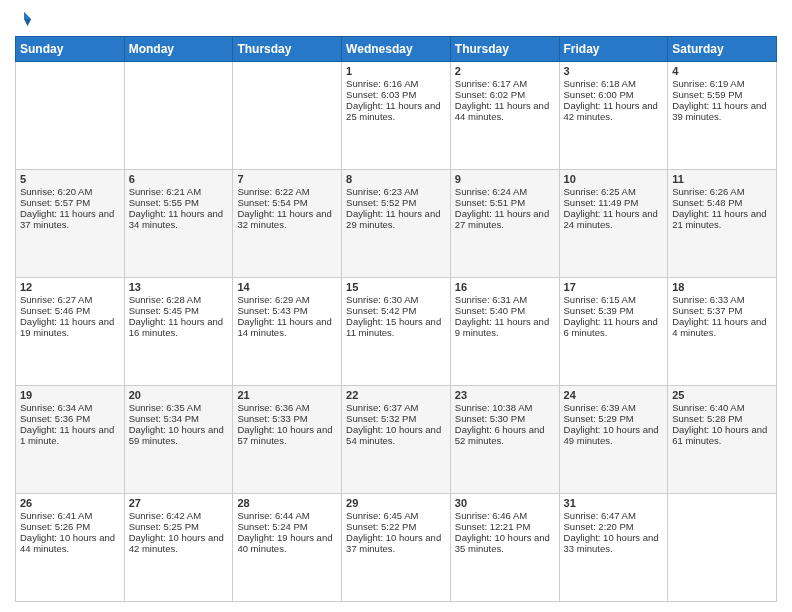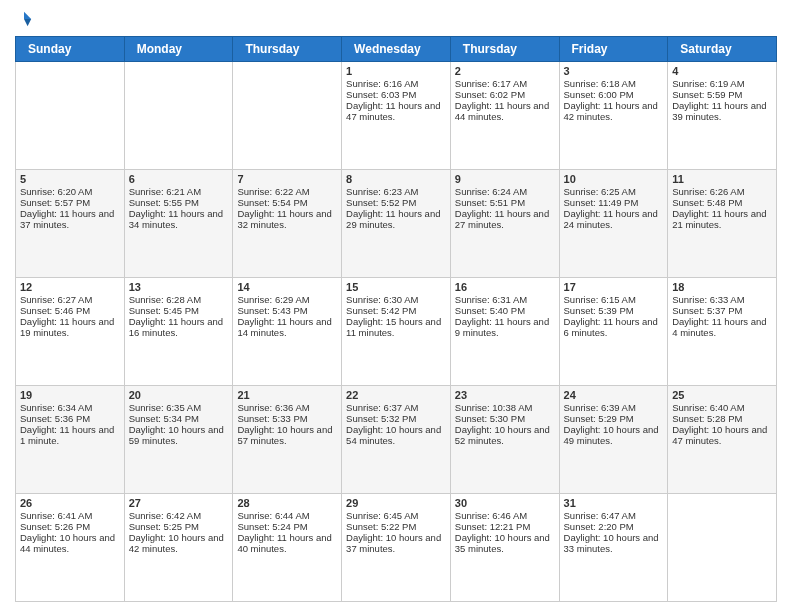--- a/index.html
+++ b/index.html
@@ -60,21 +60,21 @@
       border: 1px solid #ccc;
       border-collapse: collapse;
       width: 100%;
       table-layout: fixed;
     }
     .calendar th {
       background: #2878c8;
       color: #fff;
       font-size: 12px;
       font-weight: bold;
-      padding: 5px 12px;
+      padding: 5px 4px;
       text-align: left;
       border: 1px solid #1a5fa0;
     }
     .calendar td {
       border: 1px solid #ccc;
       vertical-align: top;
       padding: 3px 4px;
       font-size: 9.5px;
       color: #333;
       background: #fff;
@@ -126,21 +126,21 @@
     </thead>
     <tbody id="calendar-body">
     <tr>
           <td class="empty"></td>
           <td class="empty"></td>
           <td class="empty"></td>
           <td>
             <span class="day-num">1</span>
             <div>Sunrise: 6:16 AM</div>
             <div>Sunset: 6:03 PM</div>
-            <div>Daylight: 11 hours and 47 minutes.</div>
+            <div>Daylight: 11 hours and 25 minutes.</div>
           </td>
           <td>
             <span class="day-num">2</span>
             <div>Sunrise: 6:17 AM</div>
             <div>Sunset: 6:02 PM</div>
             <div>Daylight: 11 hours and 44 minutes.</div>
           </td>
           <td>
             <span class="day-num">3</span>
             <div>Sunrise: 6:18 AM</div>
@@ -264,53 +264,53 @@
           <td>
             <span class="day-num">22</span>
             <div>Sunrise: 6:37 AM</div>
             <div>Sunset: 5:32 PM</div>
             <div>Daylight: 10 hours and 54 minutes.</div>
           </td>
           <td>
             <span class="day-num">23</span>
             <div>Sunrise: 10:38 AM</div>
             <div>Sunset: 5:30 PM</div>
-            <div>Daylight: 10 hours and 52 minutes.</div>
+            <div>Daylight: 6 hours and 52 minutes.</div>
           </td>
           <td>
             <span class="day-num">24</span>
             <div>Sunrise: 6:39 AM</div>
             <div>Sunset: 5:29 PM</div>
             <div>Daylight: 10 hours and 49 minutes.</div>
           </td>
           <td>
             <span class="day-num">25</span>
             <div>Sunrise: 6:40 AM</div>
             <div>Sunset: 5:28 PM</div>
-            <div>Daylight: 10 hours and 47 minutes.</div>
+            <div>Daylight: 10 hours and 61 minutes.</div>
           </td>
         </tr>
         <tr>
           <td>
             <span class="day-num">26</span>
             <div>Sunrise: 6:41 AM</div>
             <div>Sunset: 5:26 PM</div>
             <div>Daylight: 10 hours and 44 minutes.</div>
           </td>
           <td>
             <span class="day-num">27</span>
             <div>Sunrise: 6:42 AM</div>
             <div>Sunset: 5:25 PM</div>
             <div>Daylight: 10 hours and 42 minutes.</div>
           </td>
           <td>
             <span class="day-num">28</span>
             <div>Sunrise: 6:44 AM</div>
             <div>Sunset: 5:24 PM</div>
-            <div>Daylight: 11 hours and 40 minutes.</div>
+            <div>Daylight: 19 hours and 40 minutes.</div>
           </td>
           <td>
             <span class="day-num">29</span>
             <div>Sunrise: 6:45 AM</div>
             <div>Sunset: 5:22 PM</div>
             <div>Daylight: 10 hours and 37 minutes.</div>
           </td>
           <td>
             <span class="day-num">30</span>
             <div>Sunrise: 6:46 AM</div>

